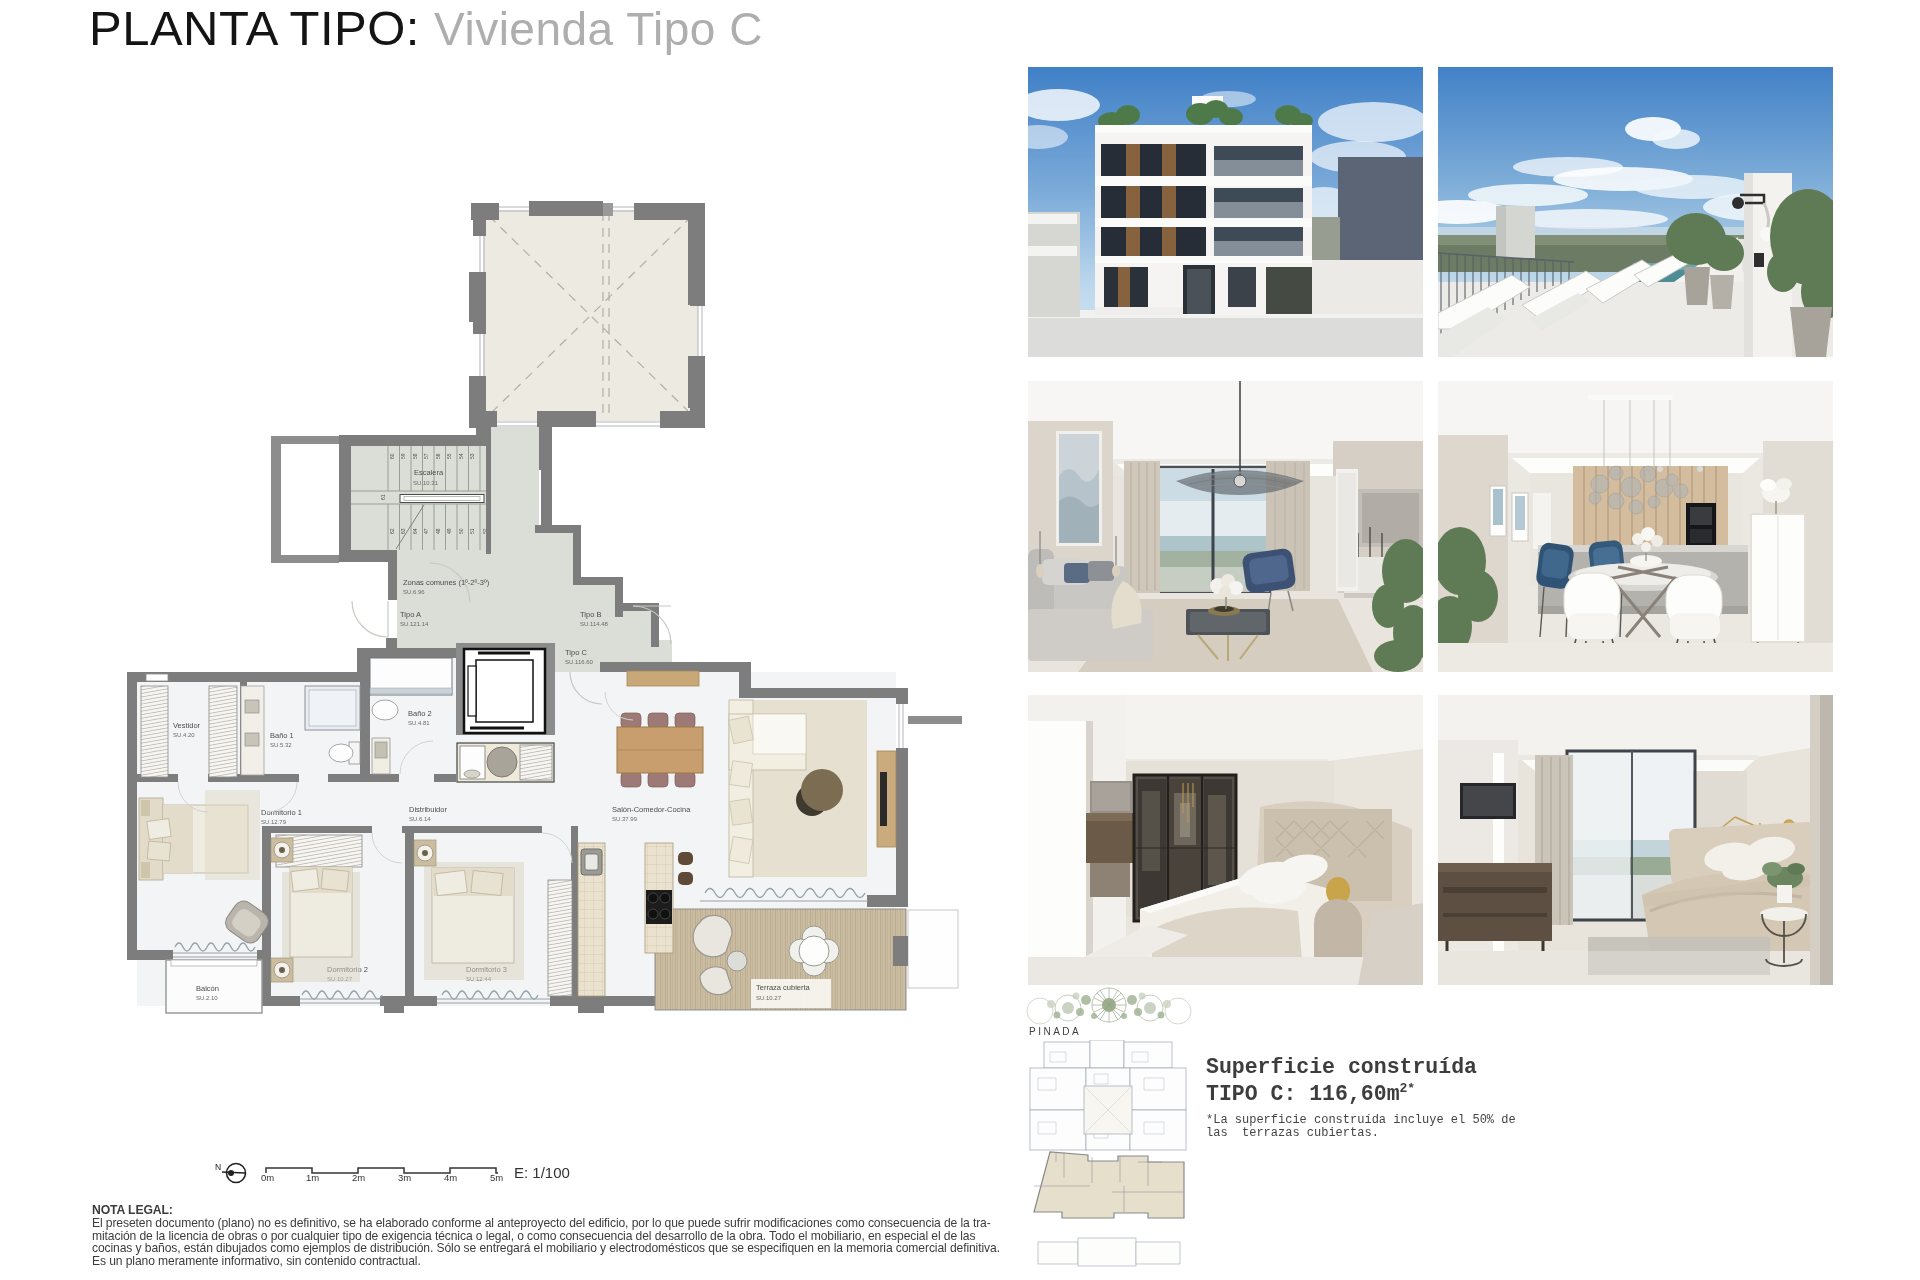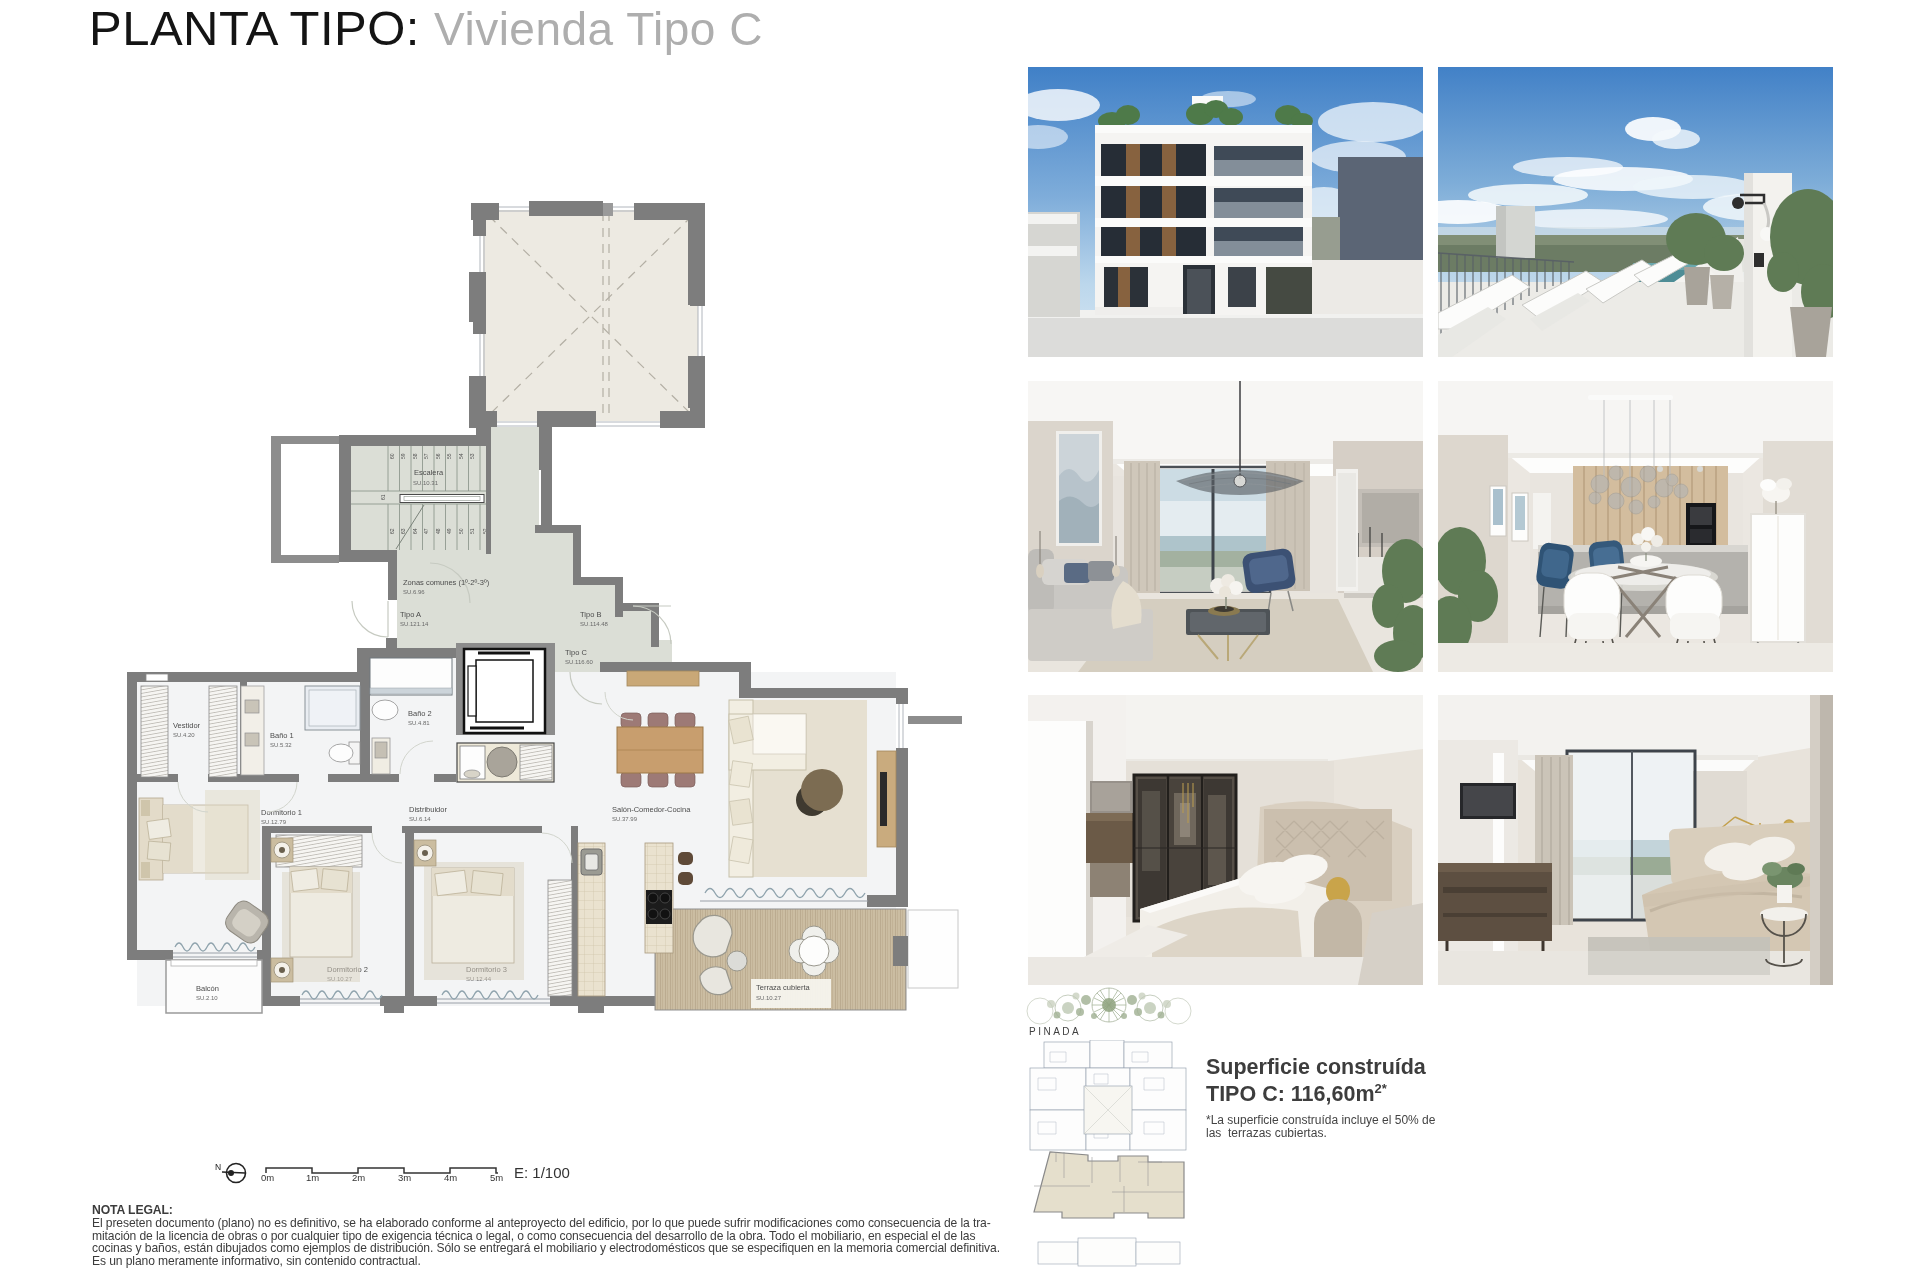--- a/index.html
+++ b/index.html
@@ -1,21 +1,21 @@
 <!DOCTYPE html>
 <html><head>
 <meta charset="utf-8">
 <style>
 html,body{margin:0;padding:0;background:#fff;}
 .page{position:relative;width:1920px;height:1280px;background:#ffffff;overflow:hidden;font-family:"Liberation Sans",sans-serif;padding-left:20px;}
 .title{position:absolute;left:89px;top:0px;font-size:49px;letter-spacing:0.5px;color:#141414;white-space:nowrap;line-height:56px;}
 .title .sub{color:#aeaeae;font-size:46px;}
 .photo{position:absolute;overflow:hidden;}
-.suptext{position:absolute;left:1206px;top:1056px;font-size:21.5px;font-weight:bold;color:#3d3d3d;line-height:22px;}
-.supnote{position:absolute;left:1206px;top:1114px;font-size:12px;color:#444;line-height:13px;}
+.suptext{position:absolute;left:1206px;top:1056px;font-size:21.5px;font-weight:bold;color:#3d3d3d;line-height:22px;font-family:Liberation Mono, monospace;}
+.supnote{position:absolute;left:1206px;top:1114px;font-size:12px;color:#444;line-height:13px;font-family:Liberation Mono, monospace;}
 .legal{position:absolute;left:92px;top:1204px;font-size:12.1px;color:#3c3c3c;line-height:12.8px;letter-spacing:-0.1px;}
 .legal b{font-size:12.2px;}
 .pinada{position:absolute;left:1029px;top:1026px;width:158px;text-align:left;font-size:10px;letter-spacing:2.5px;color:#3f3f3f;}
 </style>
 </head>
 <body>
 <div class="page">
 
 <div class="title">PLANTA TIPO: <span class="sub">Vivienda Tipo C</span></div>
 

